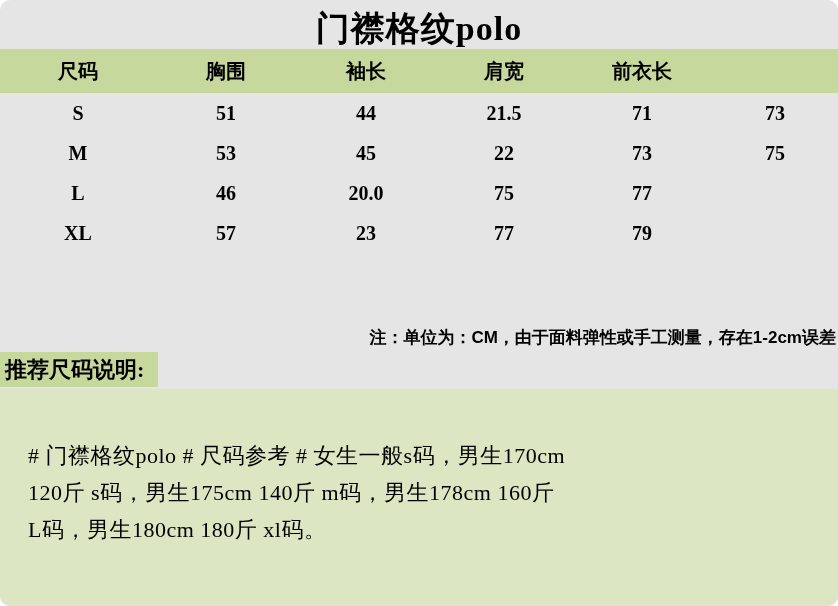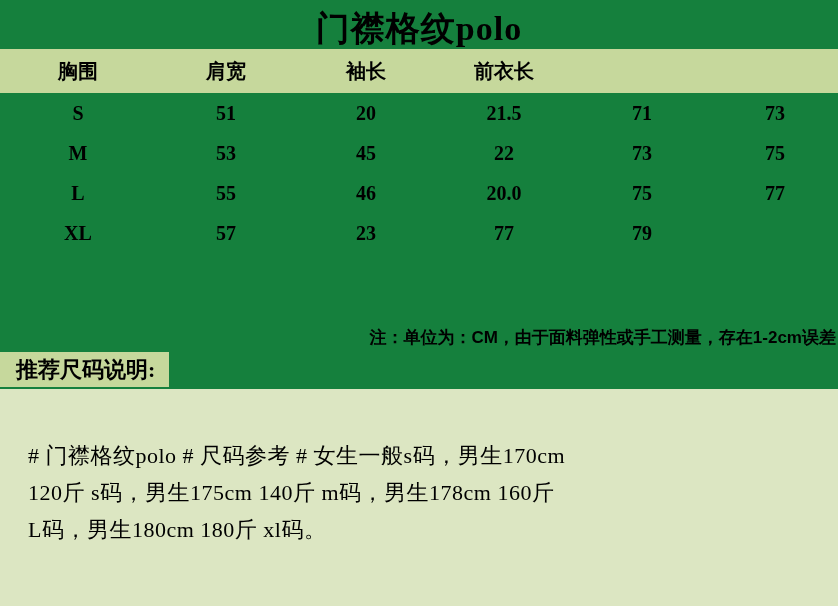--- a/index.html
+++ b/index.html
@@ -1,24 +1,25 @@
 <!DOCTYPE html>
 <html style="--header-green: #c6d89c; --block-green: #dce6c2;"><head>
 <meta charset="utf-8">
 <style>
   * { margin: 0; padding: 0; box-sizing: border-box; }
   html, body { background: #ffffff; }
   .page {
     position: relative;
     width: 838px;
     height: 606px;
-    background: #15803d;
+    background: #e5e5e5;
     overflow: hidden;
     font-family: "Liberation Serif", "DejaVu Serif", serif;
     color: #000000;
+    border-radius: 10px;
   }
   .title {
     position: absolute;
     top: 6px;
     left: 0;
     width: 838px;
     text-align: center;
     font-size: 34px;
     font-weight: bold;
     letter-spacing: 1px;
@@ -58,21 +59,21 @@
   }
   .label-box {
     position: absolute;
     top: 352px;
     left: 0;
     min-width: 156px;
     height: 35px;
     background: var(--header-green, #c6d89c);
     display: flex;
     align-items: center;
-    padding-left: 16px;
+    padding-left: 5px;
     padding-right: 14px;
     font-size: 22px;
     font-weight: bold;
     white-space: nowrap;
   }
   .green-block {
     position: absolute;
     top: 389px;
     left: 0;
     width: 838px;
@@ -90,47 +91,47 @@
 </style>
 </head>
 <body>
 
 <div class="page">
 
   <div class="title">门襟格纹polo</div>
 
   <div class="size-table">
     <div class="trow head">
+      <div class="tcell">尺码</div>
       <div class="tcell">胸围</div>
+      <div class="tcell">袖长</div>
       <div class="tcell">肩宽</div>
-      <div class="tcell">袖长</div>
       <div class="tcell">前衣长</div>
     </div>
 
     <div class="trow body-row">
       <div class="tcell">S</div>
       <div class="tcell">51</div>
-      <div class="tcell">20</div>
+      <div class="tcell">44</div>
       <div class="tcell">21.5</div>
       <div class="tcell">71</div>
       <div class="tcell">73</div>
     </div>
 
     <div class="trow body-row">
       <div class="tcell">M</div>
       <div class="tcell">53</div>
       <div class="tcell">45</div>
       <div class="tcell">22</div>
       <div class="tcell">73</div>
       <div class="tcell">75</div>
     </div>
 
     <div class="trow body-row">
       <div class="tcell">L</div>
-      <div class="tcell">55</div>
       <div class="tcell">46</div>
       <div class="tcell">20.0</div>
       <div class="tcell">75</div>
       <div class="tcell">77</div>
     </div>
 
     <div class="trow body-row">
       <div class="tcell">XL</div>
       <div class="tcell">57</div>
       <div class="tcell">23</div>

